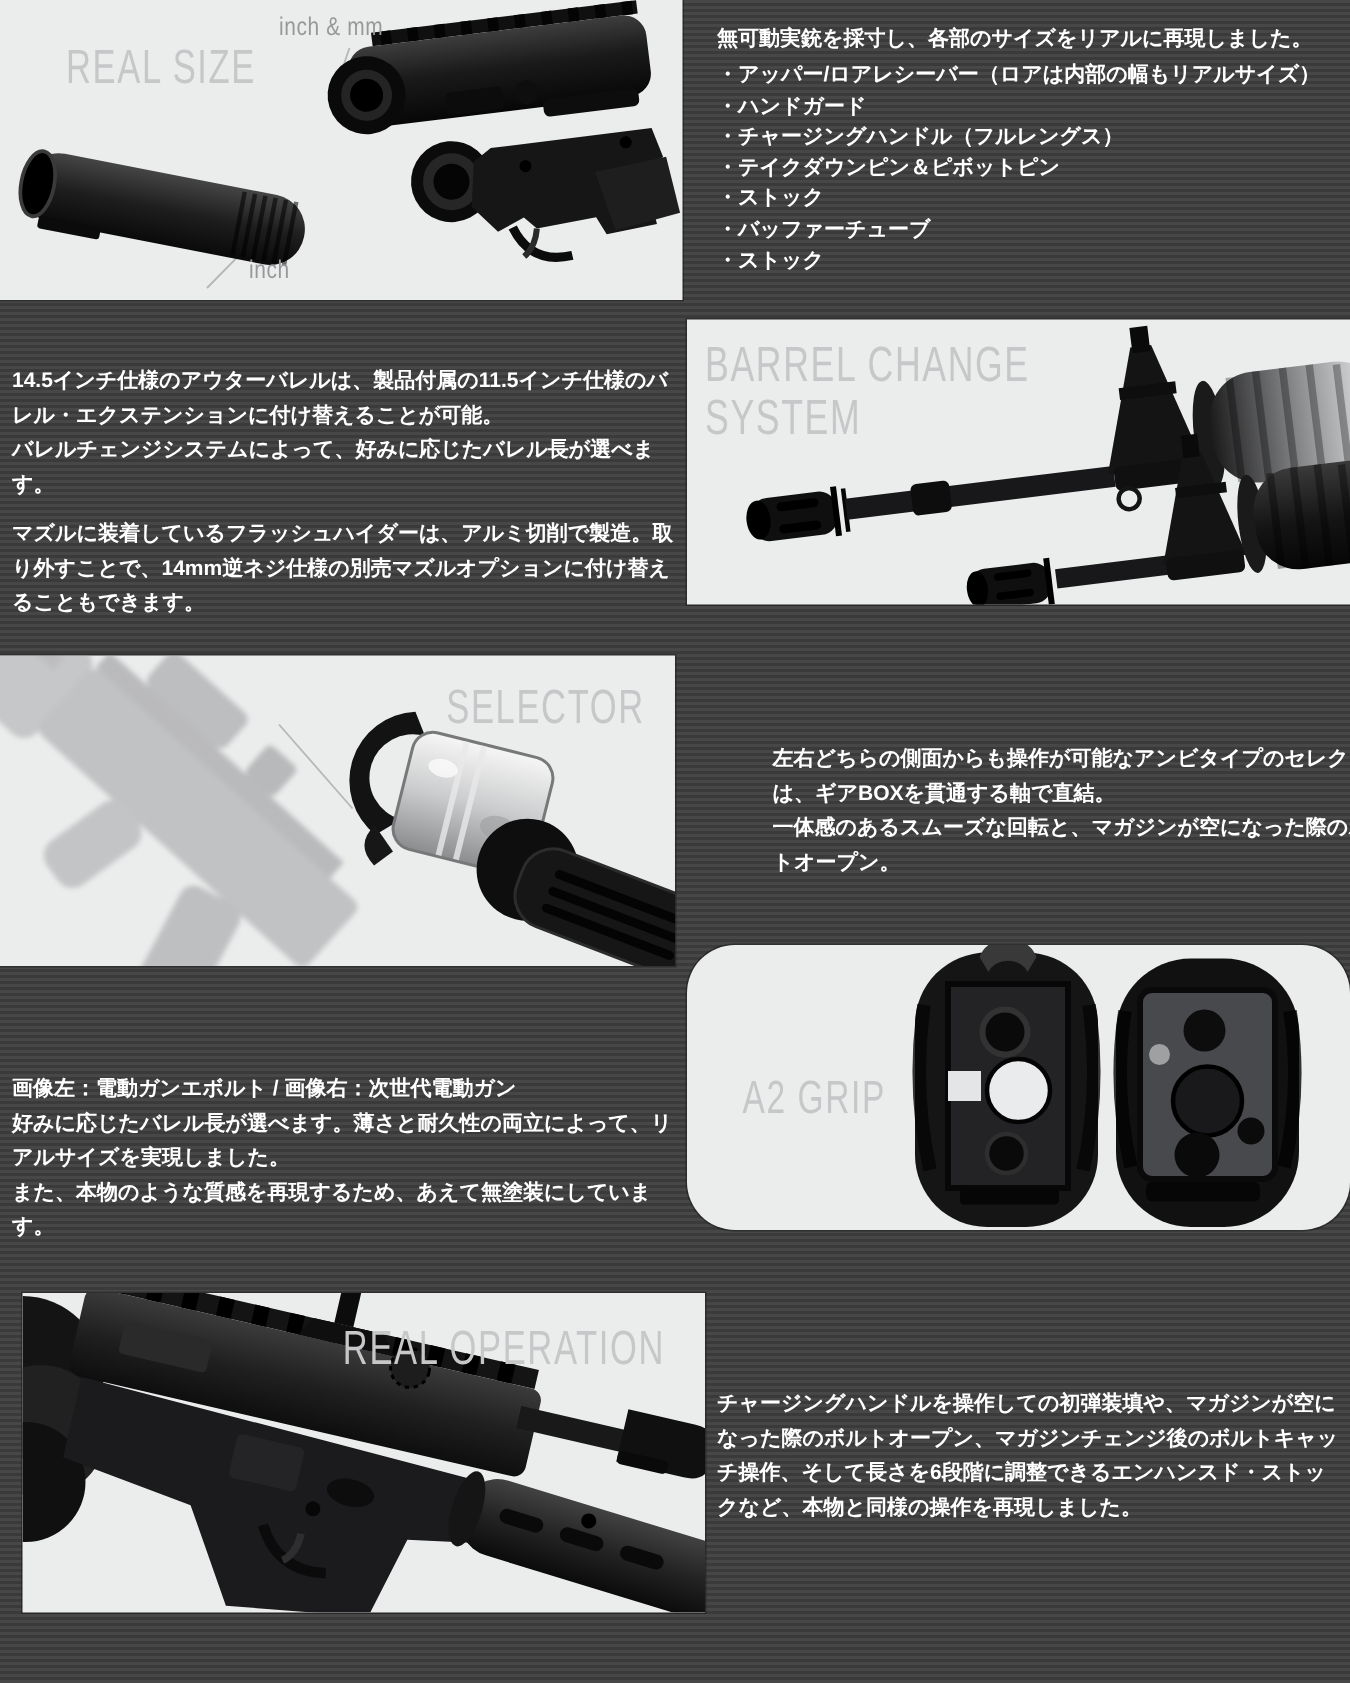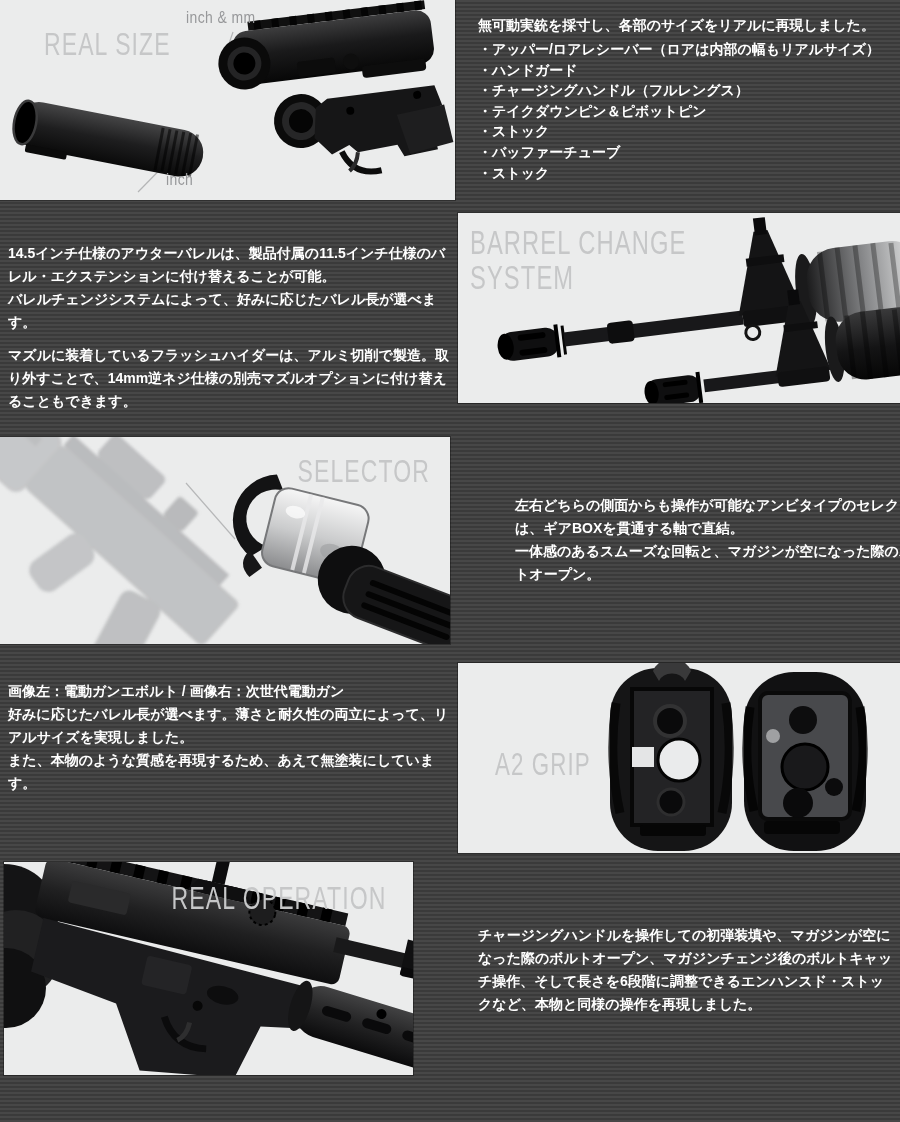--- a/index.html
+++ b/index.html
@@ -218,27 +218,27 @@
       </g>
     </svg>
     <div class="ptitle o-right" style="right:20px;top:18px;font-size:32px;">SELECTOR</div>
   </div>
 
   <div class="tblock" style="left:478px;top:494px;width:418px;margin-left:37px;">
     <div class="para">左右どちらの側面からも操作が可能なアンビタイプのセレクターは、ギアBOXを貫通する軸で直結。</div>
     <div class="para">一体感のあるスムーズな回転と、マガジンが空になった際のボルトオープン。</div>
   </div>
 
-  <div class="tblock" style="left:8px;top:680px;width:447px;">
+  <div class="tblock" style="left:8px;top:714px;width:447px;">
     <div class="para">画像左：電動ガンエボルト / 画像右：次世代電動ガン</div>
     <div class="para">好みに応じたバレル長が選べます。薄さと耐久性の両立によって、リアルサイズを実現しました。</div>
     <div class="para">また、本物のような質感を再現するため、あえて無塗装にしています。</div>
   </div>
 
-  <div class="panel" style="left:458px;top:663px;width:442px;height:190px;">
+  <div class="panel" style="left:458px;top:630px;width:442px;height:190px;border-radius:32px;">
     <svg viewBox="0 0 442 190" width="442" height="190" xmlns="http://www.w3.org/2000/svg">
       <g>
         <rect x="152" y="5" width="122" height="183" rx="48" fill="#151516"></rect>
         <path d="M158,40 q-8,56 4,110" stroke="#050505" stroke-width="9" fill="none" opacity="0.8"></path>
         <path d="M268,40 q8,56 -4,110" stroke="#050505" stroke-width="9" fill="none" opacity="0.8"></path>
         <path d="M195,8 a20,18 0 0 1 38,0 l-6,10 a14,12 0 0 0 -26,0 z" fill="#39393a"></path>
         <rect x="174" y="26" width="80" height="136" fill="#232325" stroke="#070707" stroke-width="4"></rect>
         <rect x="174" y="84" width="22" height="20" fill="#e4e5e6"></rect>
         <circle cx="221" cy="97" r="21" fill="#eaebec"></circle>
         <circle cx="221" cy="97" r="21" fill="none" stroke="#040404" stroke-width="3"></circle>
@@ -255,21 +255,21 @@
         <circle cx="315" cy="73" r="7" fill="#9fa0a2"></circle>
         <circle cx="347" cy="104" r="23" fill="#19191b" stroke="#000000" stroke-width="3"></circle>
         <circle cx="376" cy="124" r="9" fill="#0b0b0c"></circle>
         <circle cx="340" cy="140" r="15" fill="#0a0a0b"></circle>
         <rect x="306" y="158" width="76" height="13" rx="4" fill="#060606"></rect>
       </g>
     </svg>
     <div class="ptitle o-left" style="left:37px;top:86px;font-size:31px;">A2 GRIP</div>
   </div>
 
-  <div class="panel" style="left:4px;top:862px;width:409px;height:213px;">
+  <div class="panel" style="left:15px;top:862px;width:455px;height:213px;">
     <svg viewBox="0 0 455 213" width="455" height="213" xmlns="http://www.w3.org/2000/svg">
       <defs>
         <linearGradient id="gOp" x1="0" y1="0" x2="0" y2="1">
             <stop offset="0" stop-color="#3b3b3c"></stop>
             <stop offset=".5" stop-color="#202021"></stop>
             <stop offset="1" stop-color="#0e0e0f"></stop>
           </linearGradient>
         <linearGradient id="gTube2" x1="0" y1="0" x2="0" y2="1">
             <stop offset="0" stop-color="#424243"></stop>
             <stop offset=".5" stop-color="#232324"></stop>

